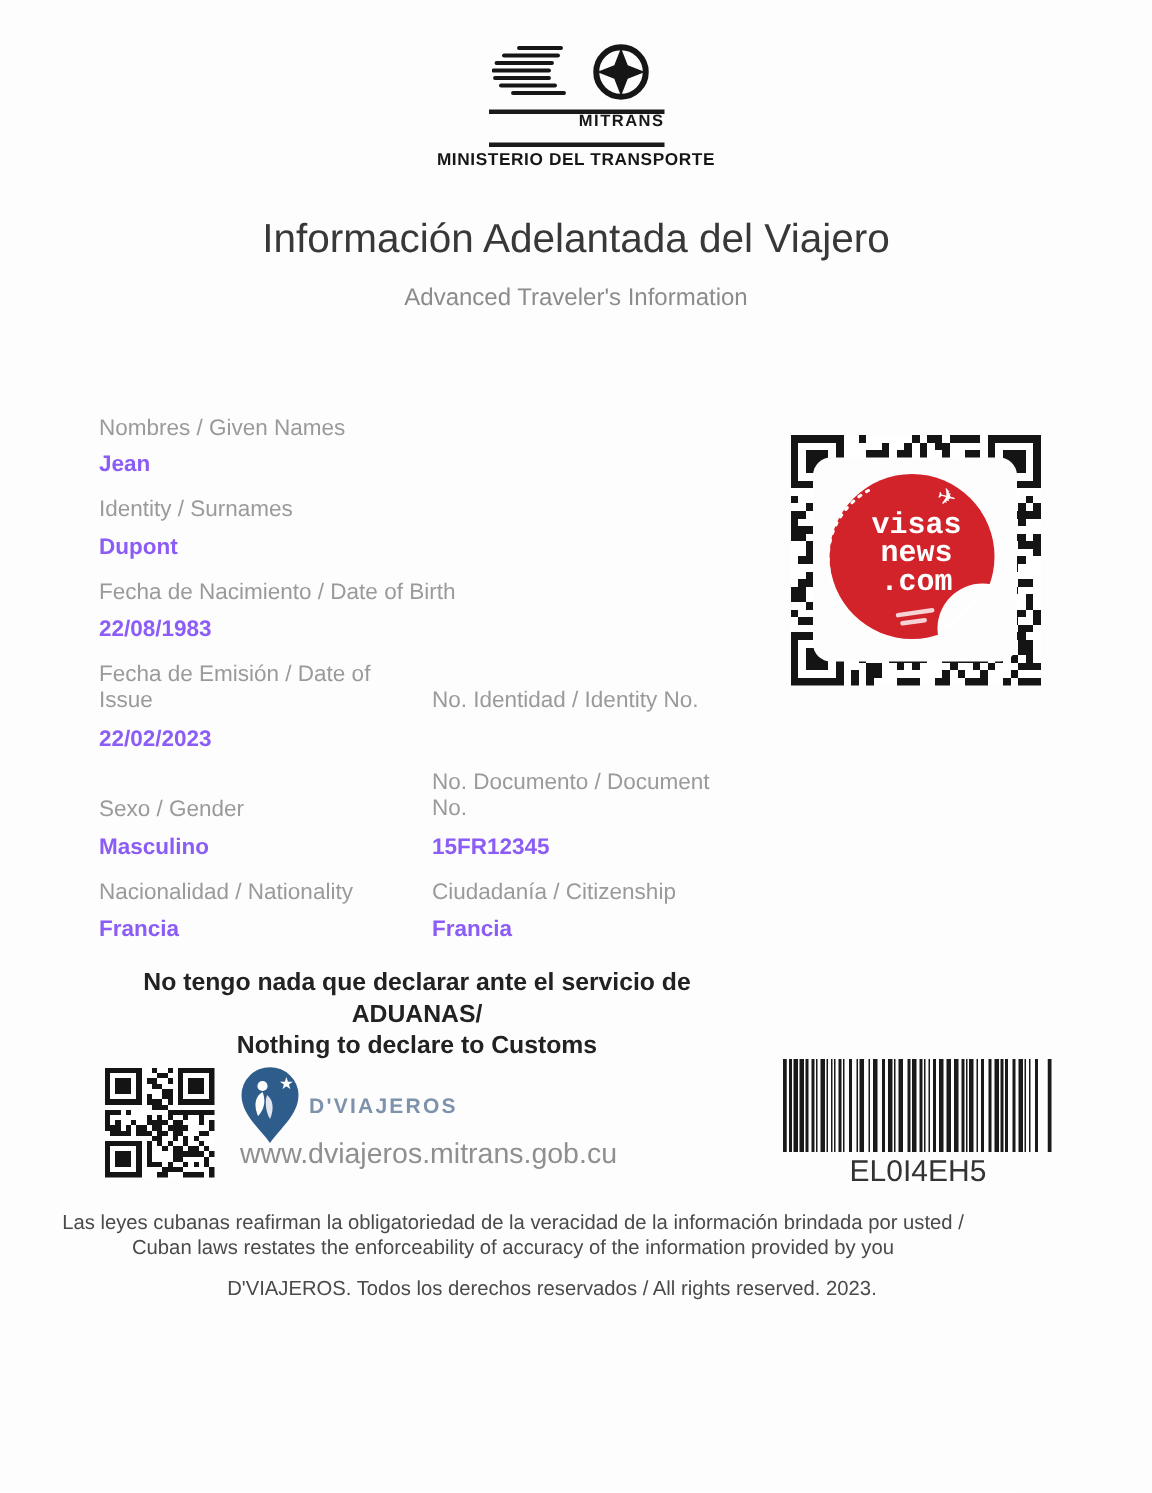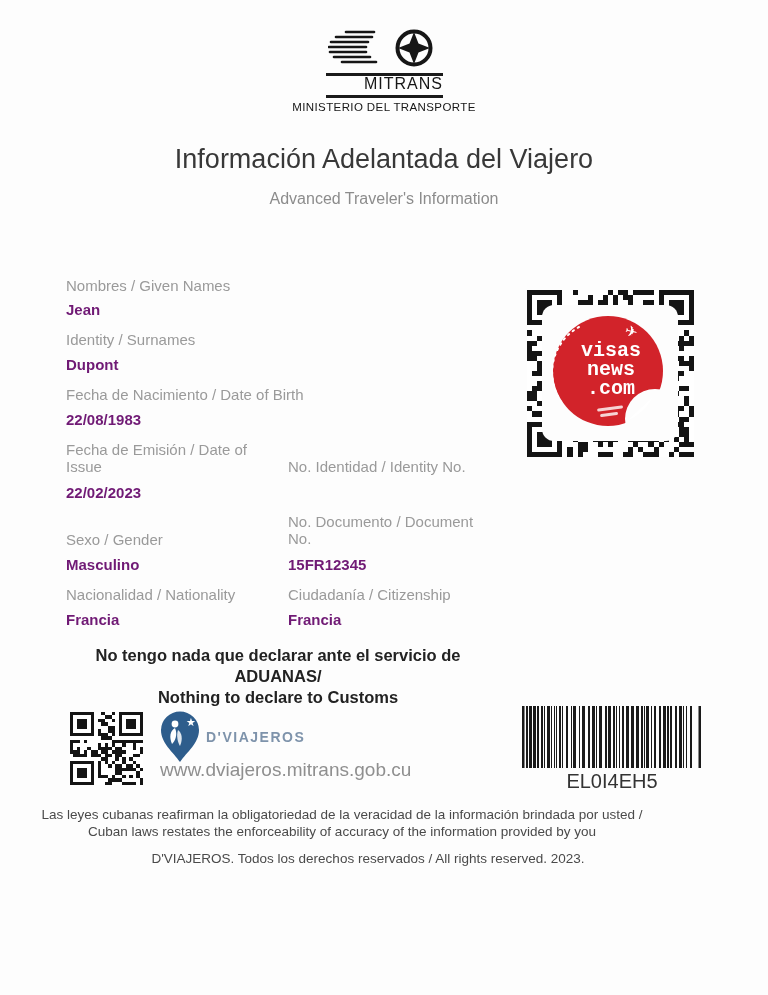--- a/index.html
+++ b/index.html
@@ -3,27 +3,27 @@
 <meta charset="utf-8">
 <style>
   html,body{margin:0;padding:0;background:#ffffff;}
   .page{
     position:relative;width:768px;height:995px;background:#fdfdfd;
     font-family:"Liberation Sans",sans-serif;overflow:hidden;color:#1f1f1f;
   }
   .abs{position:absolute;}
   
   .rule{background:#1a1a1a;height:2.5px;}
-  .mitrans-word{font-size:16px;font-weight:normal;letter-spacing:1px;color:#161616;text-align:right;}
-  .ministry{font-size:11.5px;font-weight:normal;letter-spacing:.4px;color:#161616;text-align:center;}
+  .mitrans-word{font-size:11px;font-weight:bold;letter-spacing:1px;color:#161616;text-align:right;}
+  .ministry{font-size:11.5px;font-weight:bold;letter-spacing:.4px;color:#161616;text-align:center;}
   .title{left:0;width:768px;text-align:center;font-size:27px;color:#383838;}
   .subtitle{left:0;width:768px;text-align:center;font-size:16px;color:#8c8c8c;}
   
   .flabel{font-size:15px;color:#9a9a9a;line-height:17px;white-space:pre-line;}
-  .fvalue{font-size:15px;color:#701a75;font-weight:bold;line-height:17px;}
+  .fvalue{font-size:15px;color:#8b5cf6;font-weight:bold;line-height:17px;}
   .declaration{left:66px;width:424px;text-align:center;font-size:16.5px;line-height:21px;
     font-weight:bold;color:#222;white-space:pre-line;}
   
   .qrbox{background:#fff;}
   .sticker-backing{background:#fdfdfd;border-radius:12px;}
   .sticker-text{color:#fff;font-weight:bold;font-size:20px;line-height:19px;text-align:center;font-family:Liberation Mono, monospace;}
   
   .wordmark{font-size:14px;font-weight:bold;letter-spacing:1.5px;color:#7e93ab;}
   .url{font-size:19px;color:#8f8f8f;}
   .barcode-text{width:180px;text-align:center;font-size:20px;color:#333;}

